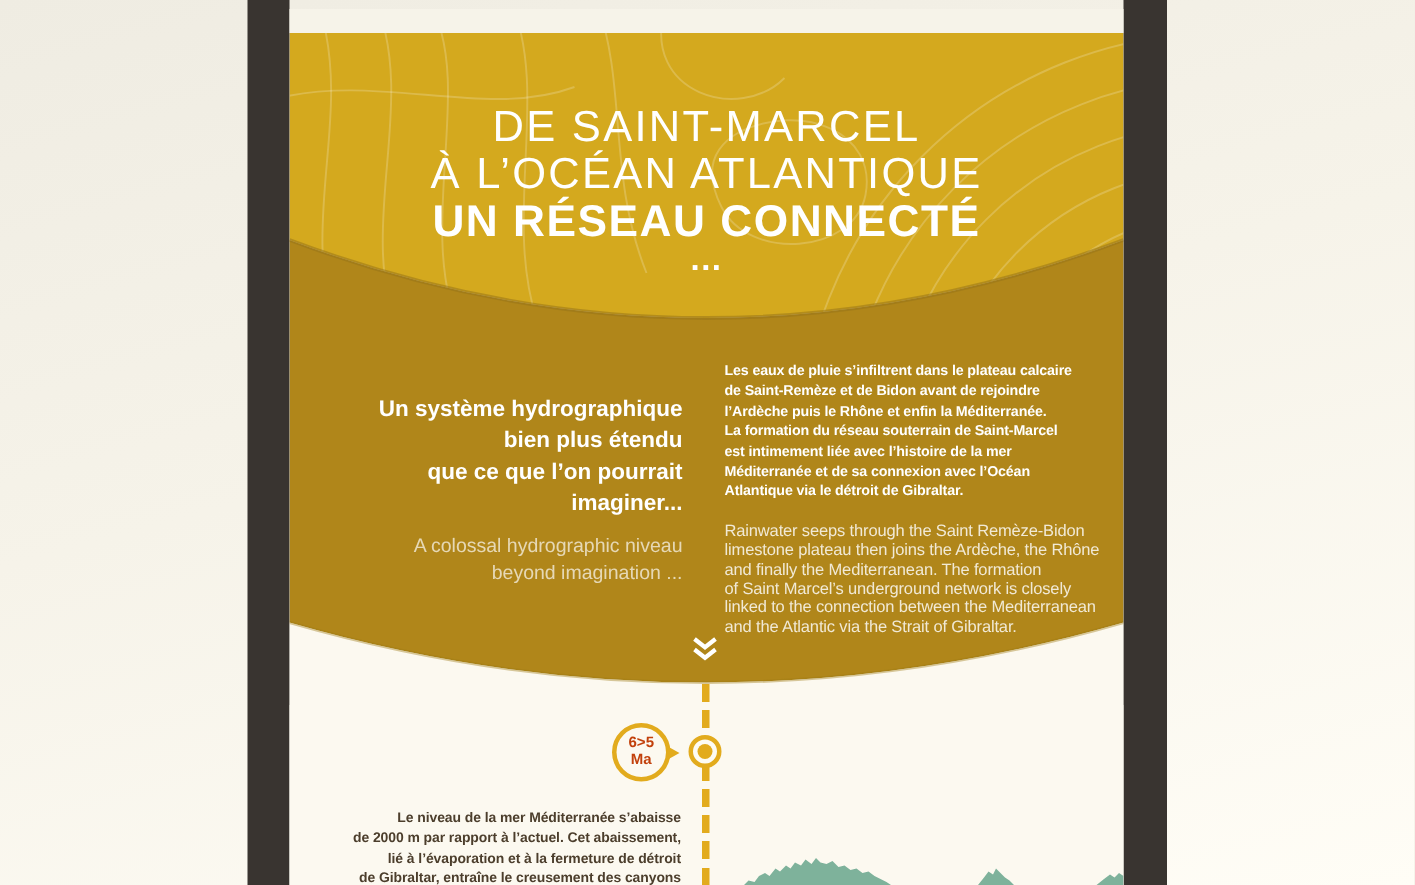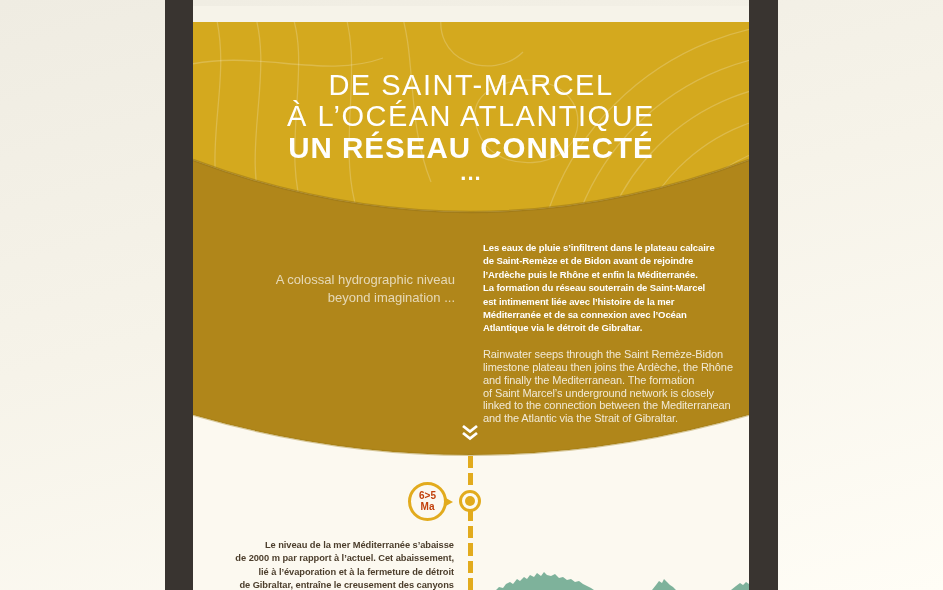--- a/index.html
+++ b/index.html
@@ -114,20 +114,24 @@
     </svg>
 
     <div class="title-block">
       <div class="title-line">DE SAINT-MARCEL</div>
       <div class="title-line">À L’OCÉAN ATLANTIQUE</div>
       <div class="title-line bold">UN RÉSEAU CONNECTÉ</div>
       <div class="title-dots">...</div>
     </div>
 
     <div class="intro-left">
+      <div class="intro-heading-fr">Un système hydrographique
+bien plus étendu
+que ce que l’on pourrait
+imaginer...</div>
       <div class="intro-heading-en">A colossal hydrographic niveau
 beyond imagination ...</div>
     </div>
 
     <div class="intro-right">
       <div class="intro-body-fr">Les eaux de pluie s’infiltrent dans le plateau calcaire
 de Saint-Remèze et de Bidon avant de rejoindre
 l’Ardèche puis le Rhône et enfin la Méditerranée.
 La formation du réseau souterrain de Saint-Marcel
 est intimement liée avec l’histoire de la mer

